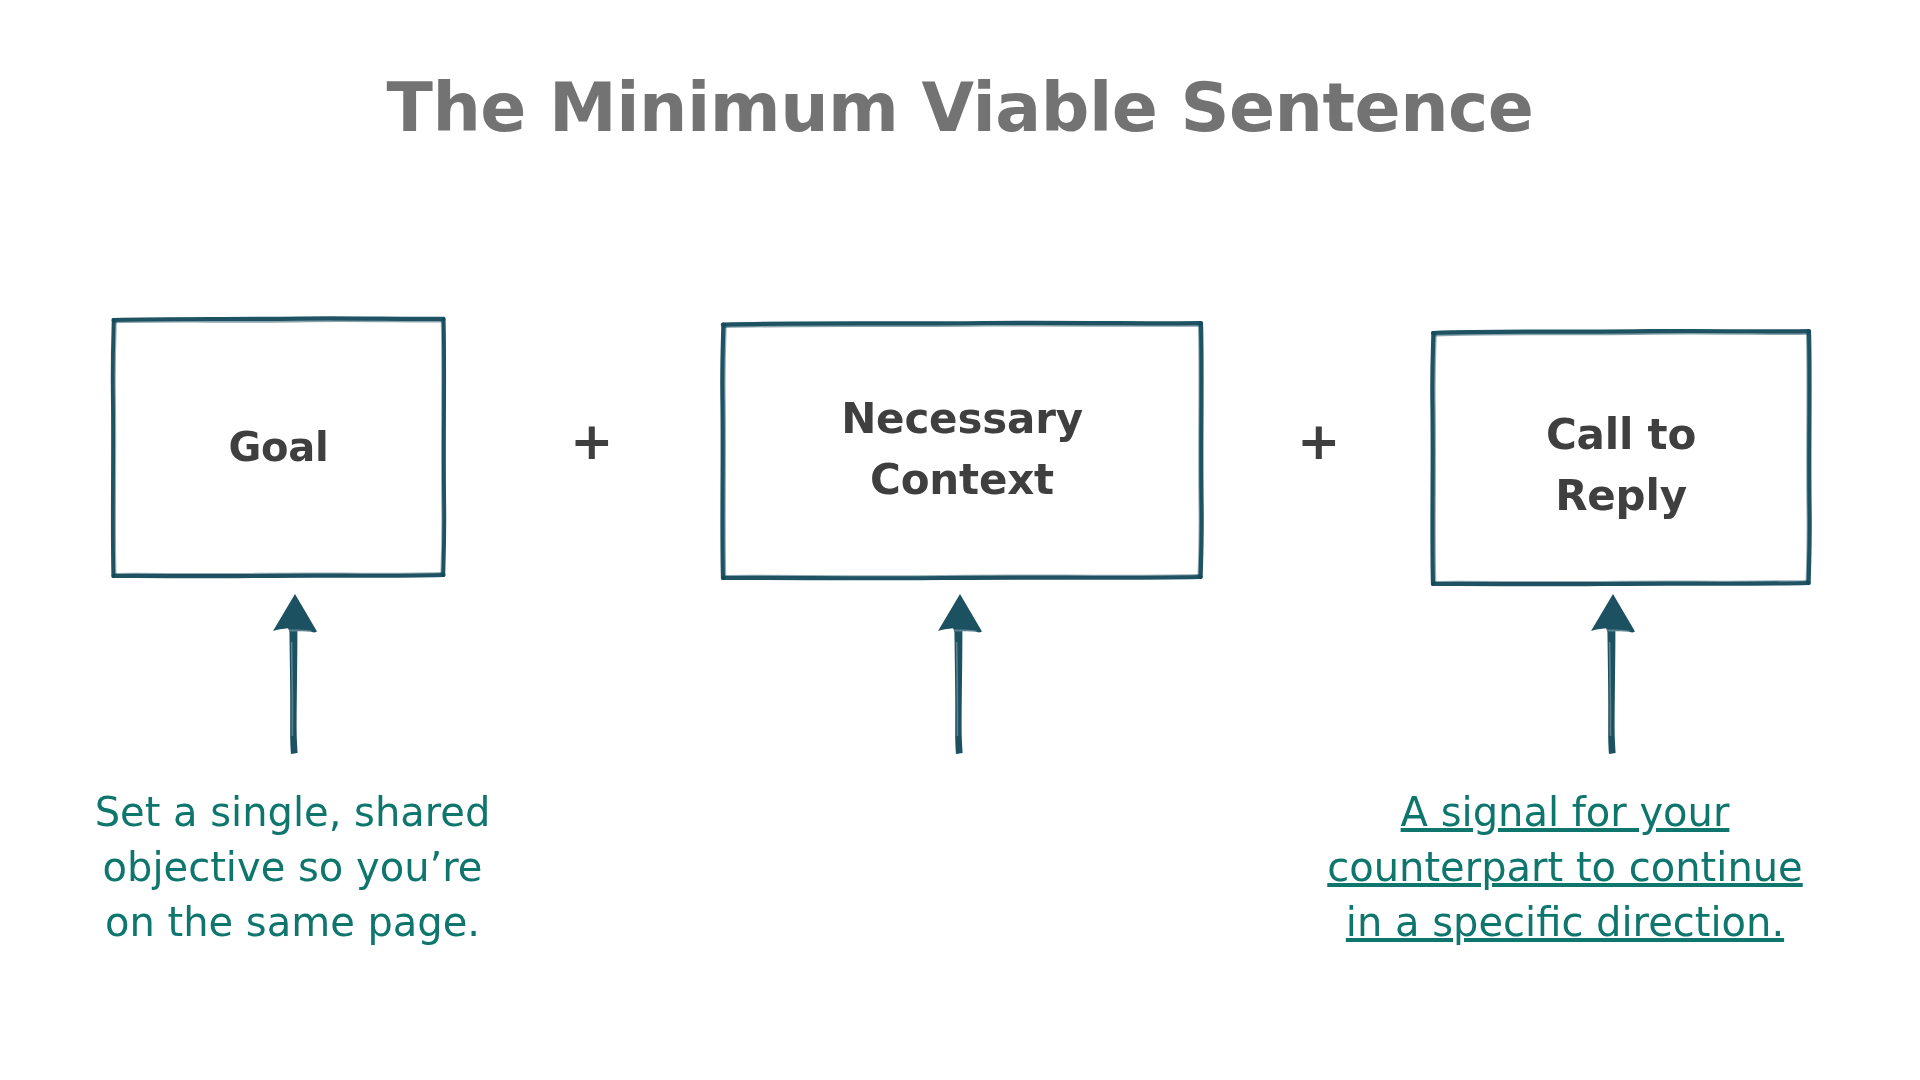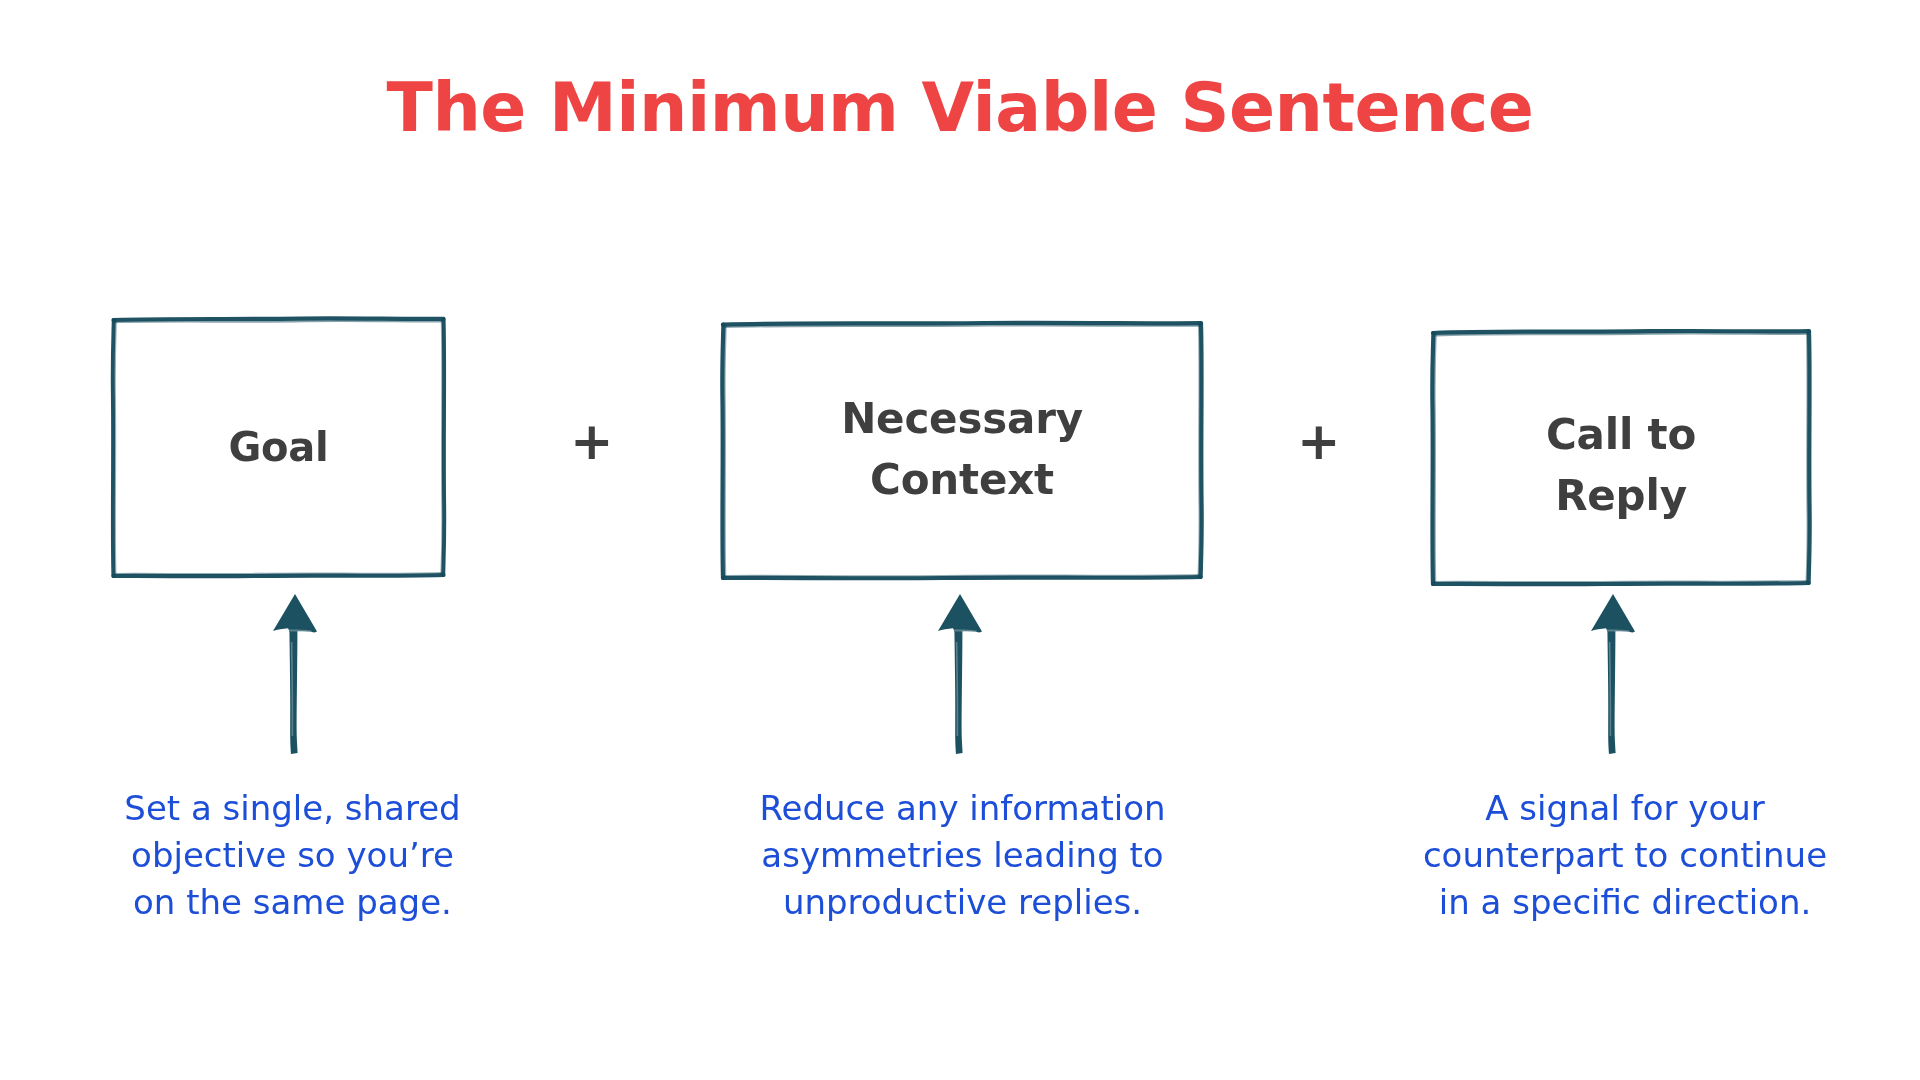--- a/index.html
+++ b/index.html
@@ -26,21 +26,21 @@
   .title {
     position: absolute;
     top: 72px;
     left: 0;
     width: 1920px;
     text-align: center;
     font-family: "DejaVu Sans", sans-serif;
     font-size: 68px;
     font-weight: 700;
     letter-spacing: -0.5px;
-    color: #ef4444;
+    color: #737373;
     line-height: 1.05;
     white-space: nowrap;
   }
 
   
   .row {
     position: absolute;
     top: 318px;
     left: 0;
     width: 1920px;
@@ -116,29 +116,29 @@
   .arrow-1 { left: 265px;  top: 590px; }
   .arrow-2 { left: 930px;  top: 590px; }
   .arrow-3 { left: 1583px; top: 590px; }
 
   
   .caption {
     position: absolute;
     top: 785px;
     text-align: center;
     font-family: "DejaVu Sans", sans-serif;
-    font-size: 34px;
+    font-size: 40px;
     font-weight: 400;
     line-height: 1.38;
-    color: #1d4ed8;
+    color: #0f766e;
     white-space: pre-line;
   }
   .cap-1 { left: 90px;   width: 405px; }
   .cap-2 { left: 710px;  width: 505px; }
-  .cap-3 { left: 1380px; width: 490px; }
+  .cap-3 { left: 1320px; width: 490px; text-decoration: underline; }
 </style>
 </head>
 <body>
 
 <div class="slide">
 
   <div class="title">The Minimum Viable Sentence</div>
 
   <div class="row">
 
@@ -225,20 +225,17 @@
       <path d="M30,4 L8,41 C12,39.5 18,38.6 23,38.2 L24.6,42 C29,41 40,41.2 49.5,42.4 L52,41.6 Z" opacity="0.96"></path>
       <path d="M24.4,40 C24.8,70 25.6,108 25.2,140 C25.1,152 25.6,158 26,164 L32.6,163 C32.2,156 31.6,148 31.6,138 C31.7,106 32.4,70 32.4,40 Z" opacity="0.96"></path>
       <path d="M25.8,52 C26.2,80 27,116 26.6,146 L28.2,146 C28.6,116 27.8,80 27.4,52 Z" fill="#ffffff" opacity="0.28"></path>
       <path d="M14,40.5 C20,39 40,39.4 47,40.8 L46,42.6 C39,41.4 20,41 14.6,42.2 Z" fill="#ffffff" opacity="0.3"></path>
     </g>
   </svg>
 
   <div class="caption cap-1">Set a single, shared
 objective so you’re
 on the same page.</div>
-  <div class="caption cap-2">Reduce any information
-asymmetries leading to
-unproductive replies.</div>
   <div class="caption cap-3">A signal for your
 counterpart to continue
 in a specific direction.</div>
 
 </div>
 
 </body></html>

